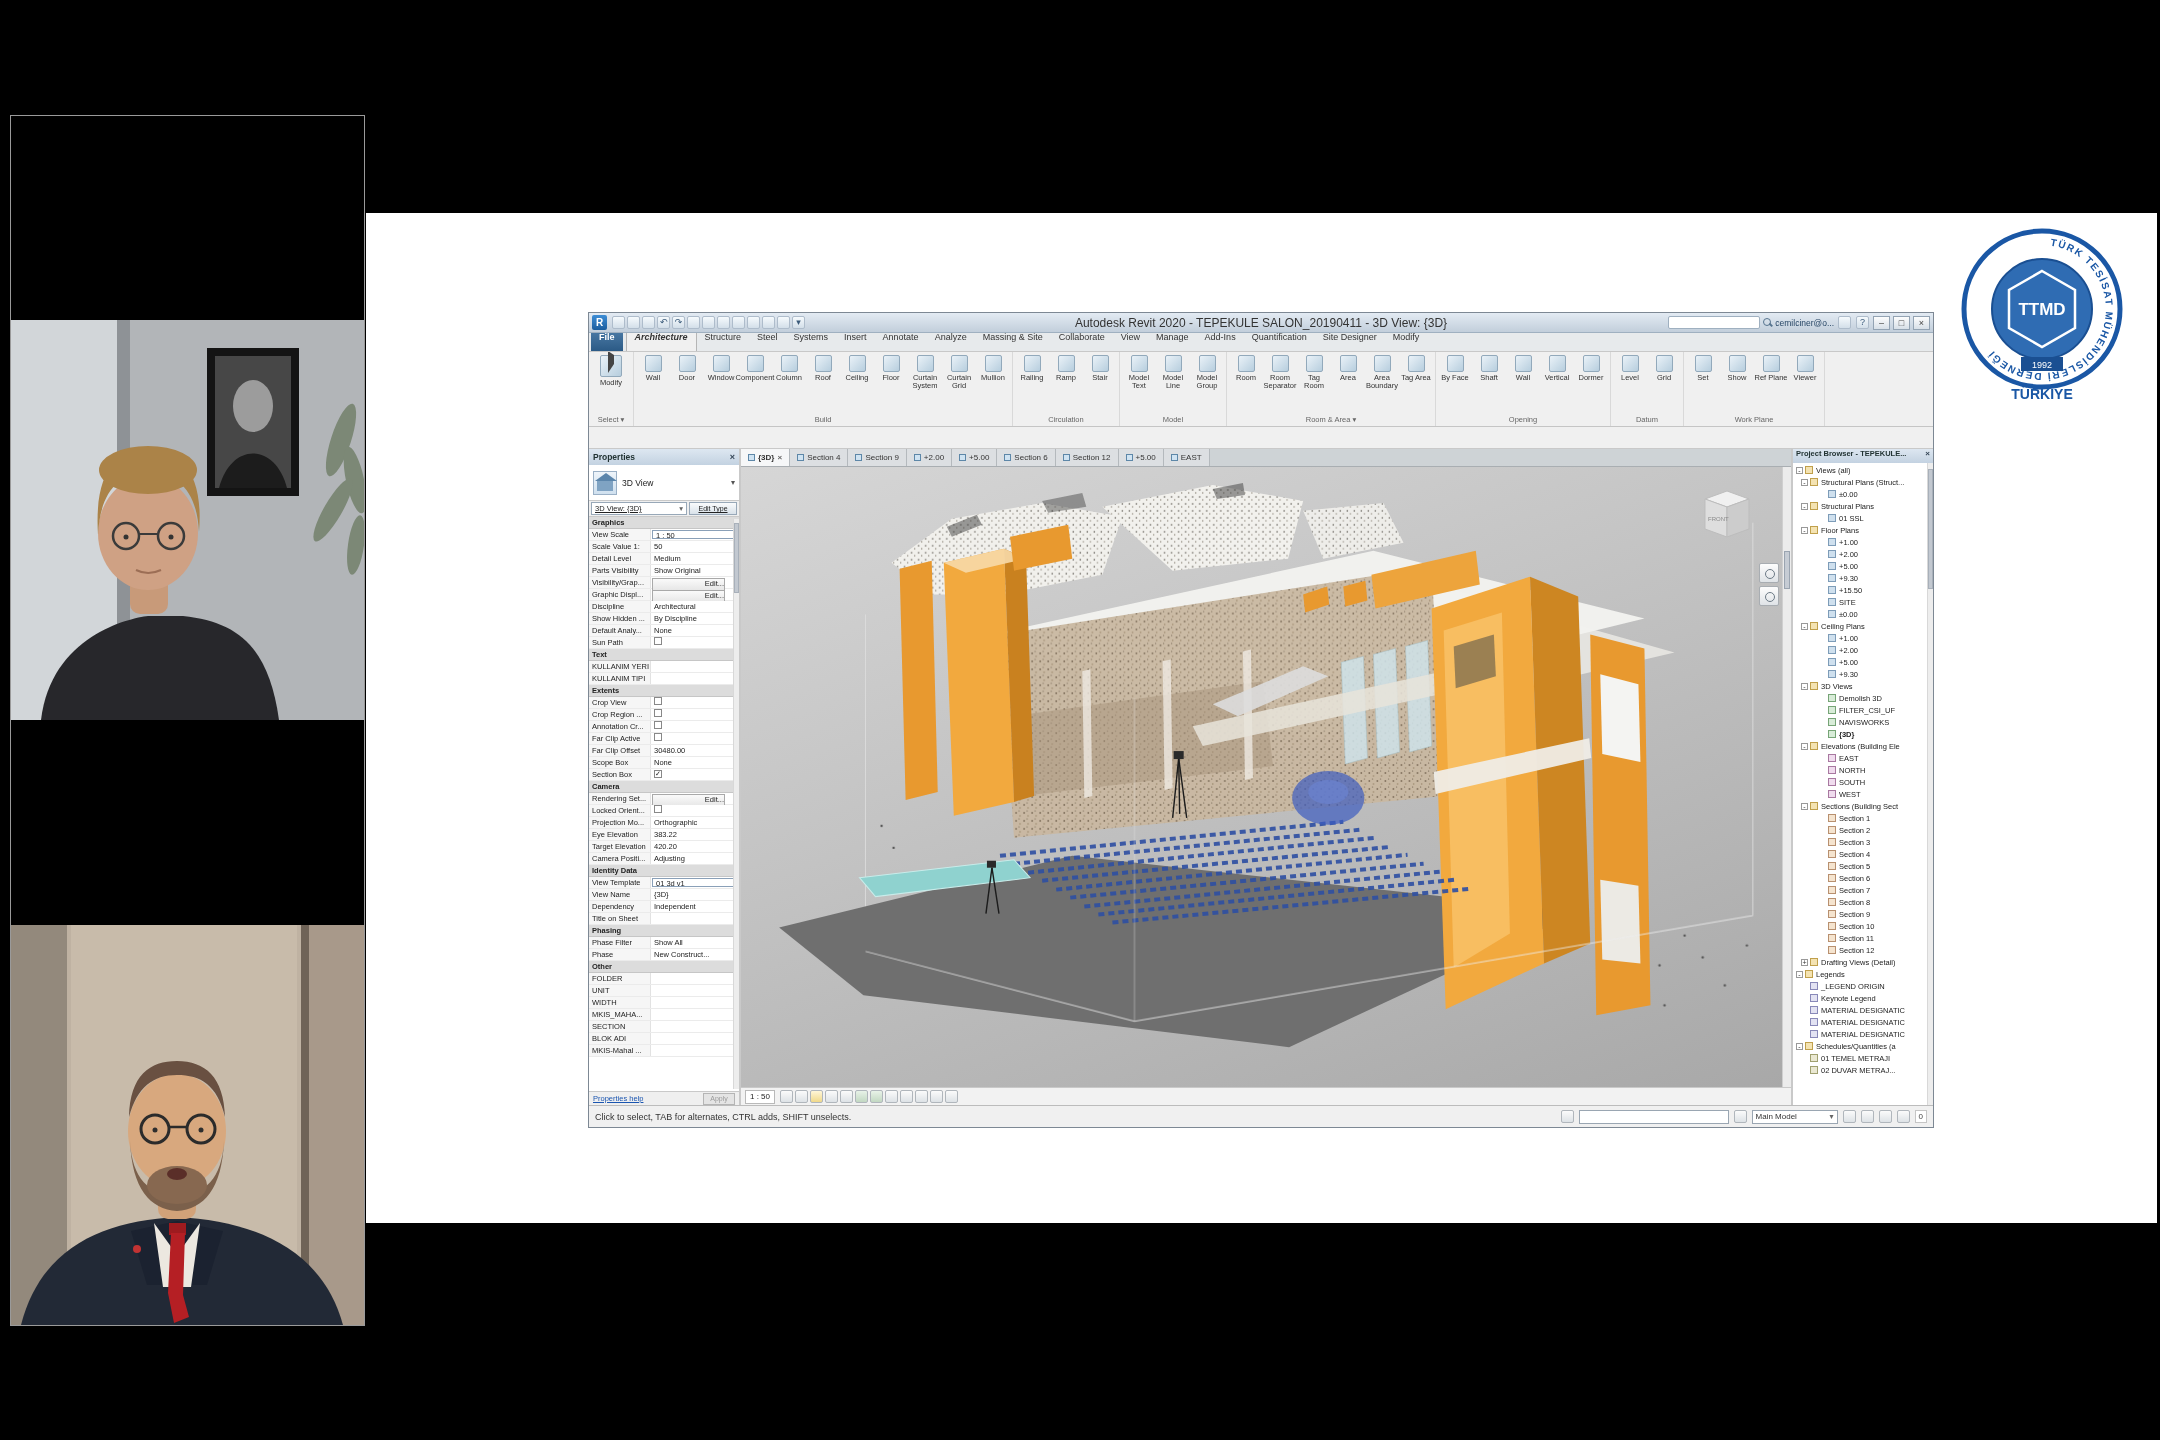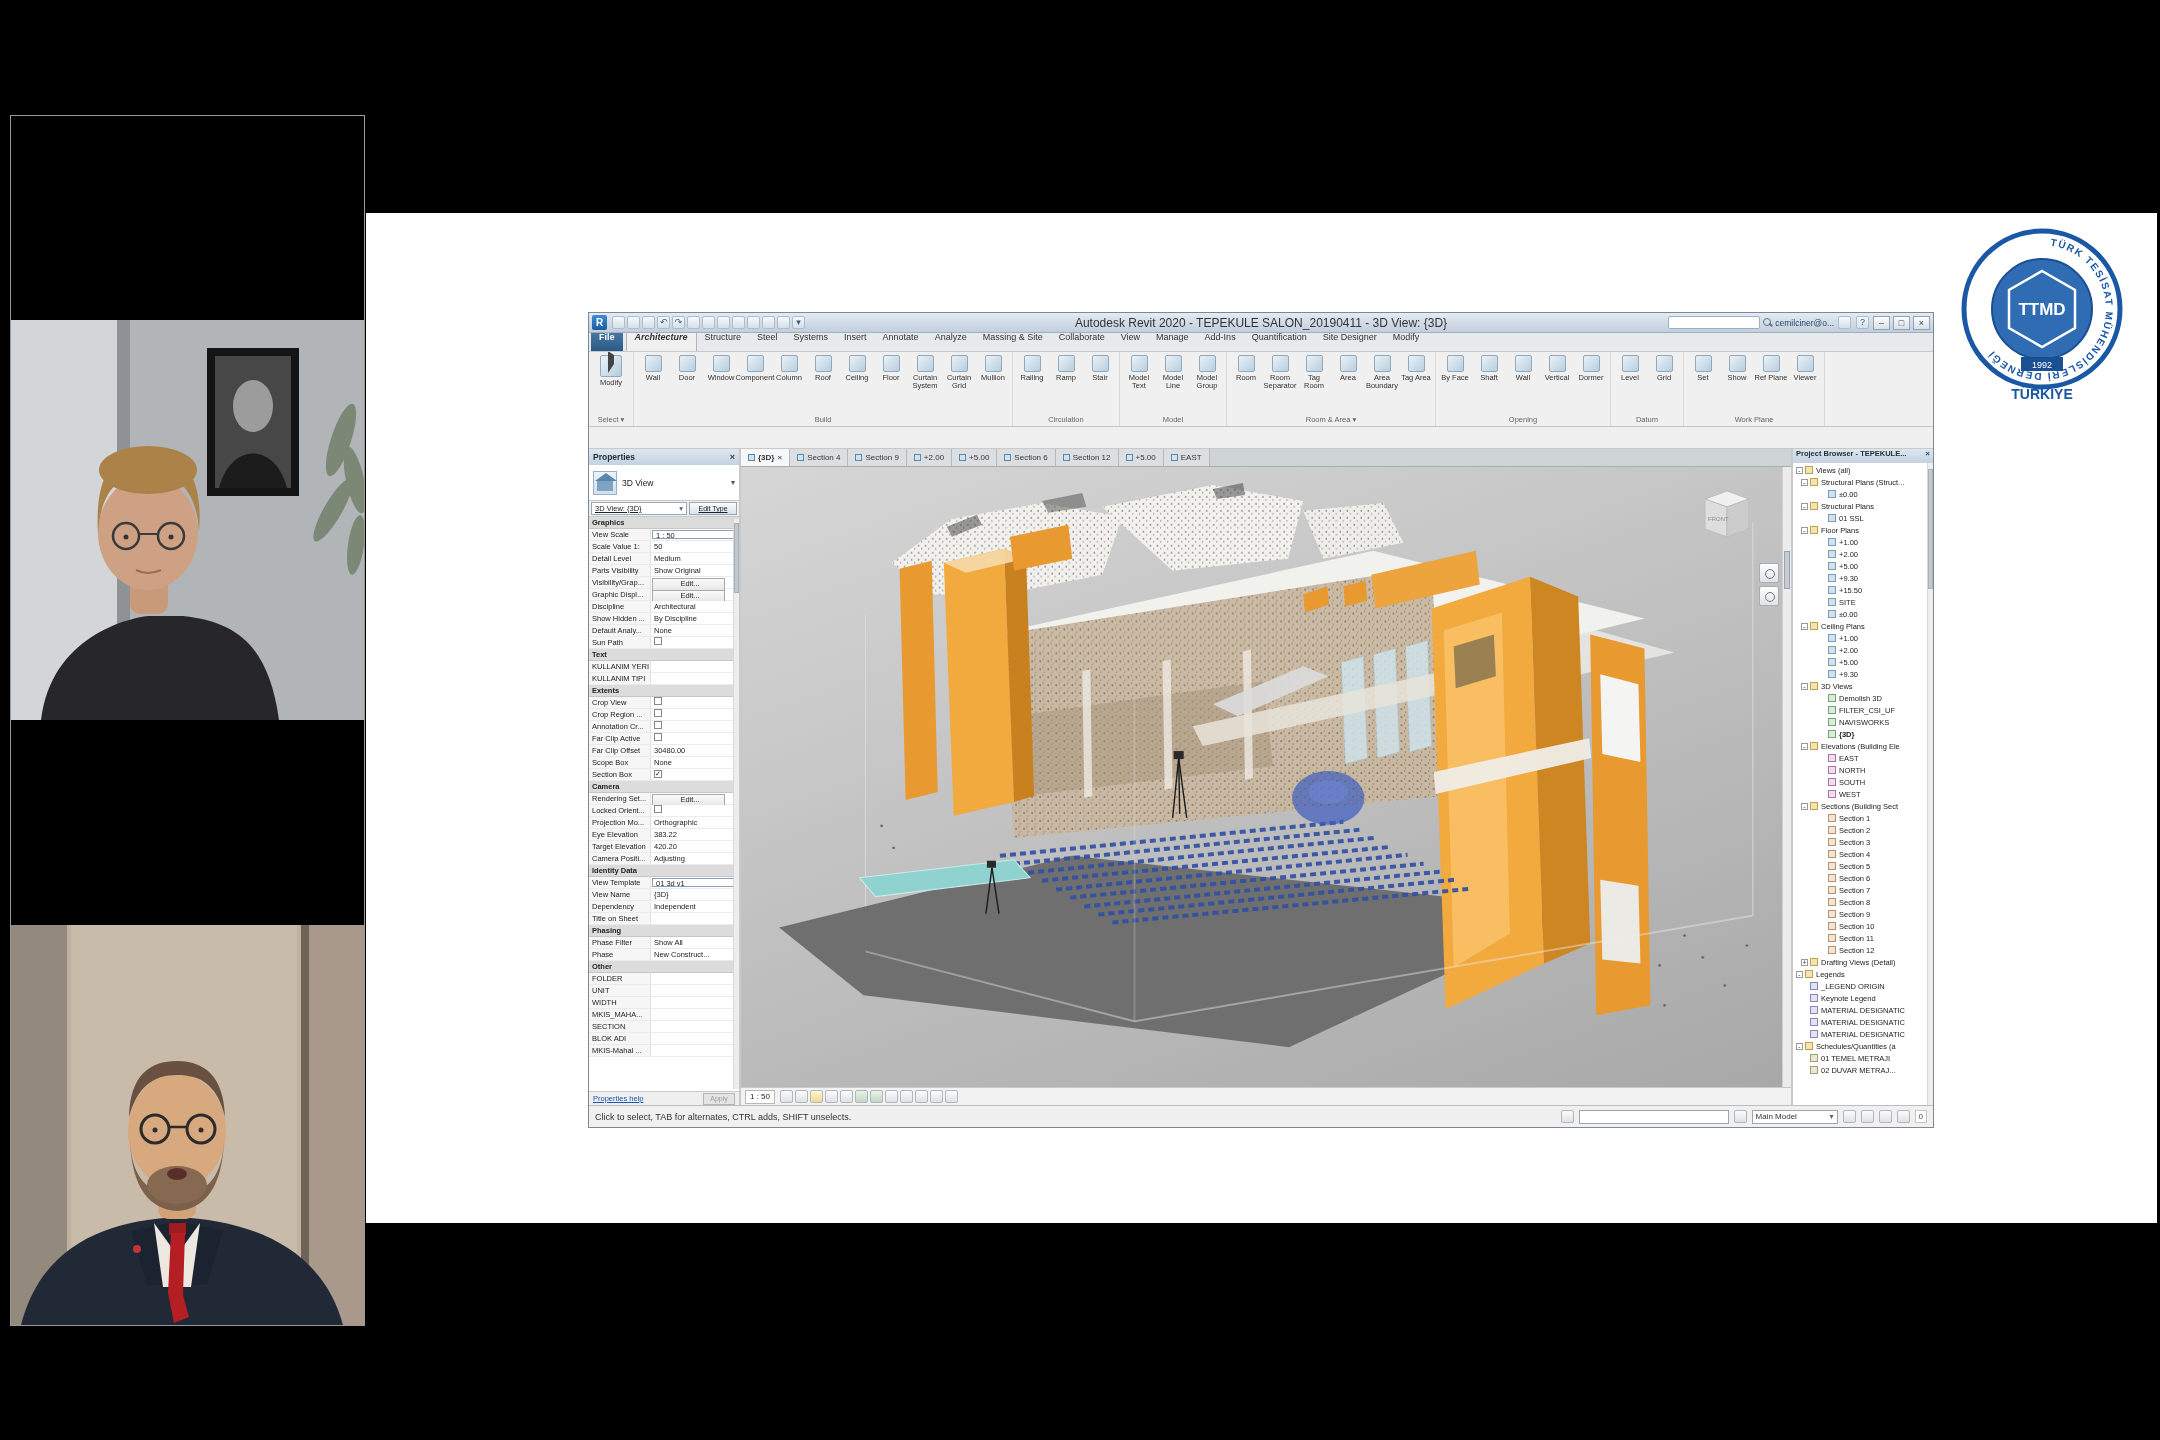--- a/index.html
+++ b/index.html
@@ -64,21 +64,21 @@
   .pcombo { flex:1; border:1px solid #98a8b8; background:#fff; font-size:7.5px; line-height:12px; padding:0 3px; white-space:nowrap; overflow:hidden; }
   .pcombo .arr { float:right; color:#666; }
   .petype { width:48px; border:1px solid #98a8b8; background:linear-gradient(#fafbfc,#d9e2ea); font-size:7px; line-height:12px; text-align:center; white-space:nowrap; overflow:hidden; }
   .pgrid { flex:1; overflow:hidden; background:#fff; }
   .prow { display:flex; height:12px; line-height:12px; border-bottom:1px solid #ebebeb; font-size:7.5px; }
   .plabel { width:62px; padding-left:3px; background:#f6f6f6; border-right:1px solid #e2e2e2; overflow:hidden; white-space:nowrap; flex:none; }
   .pval { flex:1; padding-left:3px; background:#fff; overflow:hidden; white-space:nowrap; }
   .prow.sec { background:#dcdcdc; font-weight:bold; border-bottom:1px solid #c6c6c6; }
   .prow.sec .plabel { background:transparent; border:none; width:auto; flex:1; }
   .pval.box { margin:1px 3px 1px 1px; border:1px solid #8aa0b8; height:9px; line-height:9px; }
-  .pval.btn { margin:1px 14px 1px 1px; border:1px solid #a9a9a9; background:linear-gradient(#fafafa,#dcdcdc); text-align:center; height:19px; line-height:9px; }
+  .pval.btn { margin:1px 14px 1px 1px; border:1px solid #a9a9a9; background:linear-gradient(#fafafa,#dcdcdc); text-align:right; height:19px; line-height:9px; }
   .pval.chk::before, .pval.chkon::before { content:""; display:inline-block; width:6px; height:6px; border:1px solid #888; background:#fff; vertical-align:1px; }
   .pval.chkon::before { content:"✓"; font-size:7px; line-height:6px; text-align:center; color:#222; }
   .pfoot { height:14px; display:flex; align-items:center; padding:0 4px; background:#efefef; border-top:1px solid #c9c9c9; flex:none; }
   .phelp { color:#1a55b0; text-decoration:underline; font-size:7.5px; }
   .papply { margin-left:auto; width:32px; border:1px solid #b5b5b5; background:#e4e4e4; color:#9a9a9a; font-size:7px; text-align:center; line-height:10px; }
   .pscroll { position:absolute; right:0; top:70px; bottom:16px; width:6px; background:#ededed; border-left:1px solid #d8d8d8; }
   .pscroll .thumb { position:absolute; top:4px; left:0; width:5px; height:70px; background:#c2c8d0; border:1px solid #a8b0ba; }
 
   
   .vp { flex:1; display:flex; flex-direction:column; min-width:0; }

